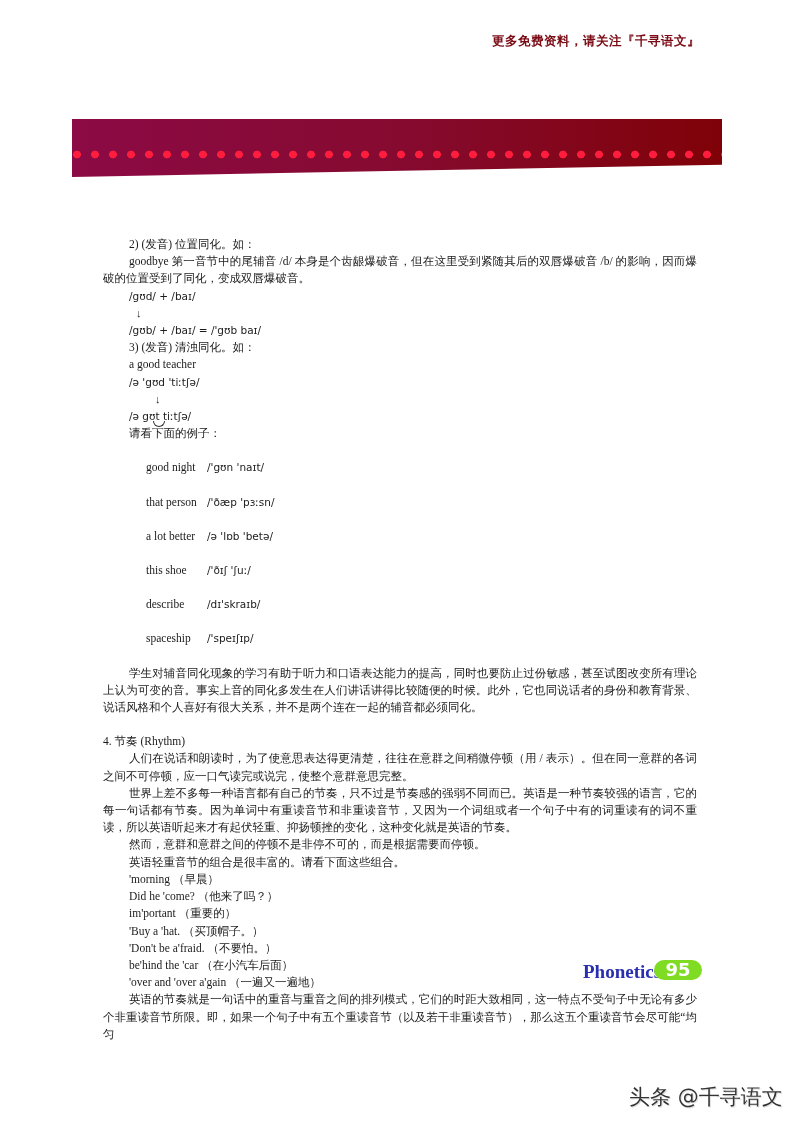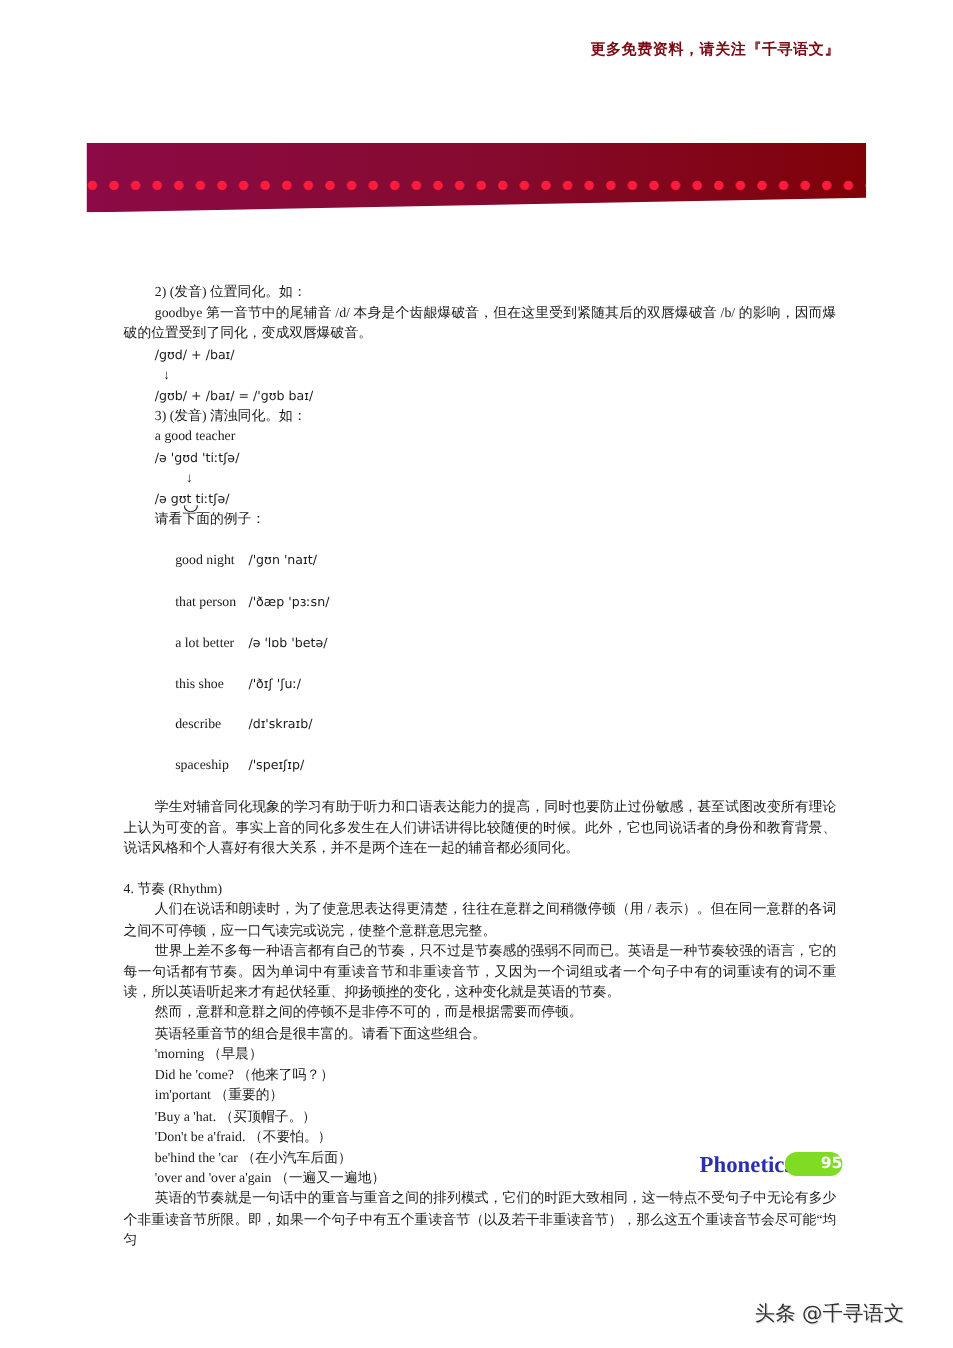--- a/index.html
+++ b/index.html
@@ -48,25 +48,25 @@
     .section-title { margin: 0; }
     .footer-label {
       position: absolute; left: 583px; top: 961px;
       font-family: "Liberation Serif", serif; font-weight: bold;
       font-size: 19px; color: #2a2fb0;
     }
     .page-badge {
       position: absolute; left: 654px; top: 960px; width: 48px; height: 20px;
       border-radius: 10px; background: #7fdc22;
       color: #ffffff; font-family: "DejaVu Sans", sans-serif; font-weight: bold;
-      font-size: 13px; text-align: right; line-height: 20px;
+      font-size: 18px; text-align: center; line-height: 20px;
     }
     .watermark {
       position: absolute; left: 629px; top: 1083px;
-      font-family: "DejaVu Sans", sans-serif; font-size: 17px; color: #333;
+      font-family: "DejaVu Sans", sans-serif; font-size: 21px; color: #333;
       text-shadow: 0 0 1px #fff, 1px 1px 0 #ddd;
     }
   </style>
 </head>
 <body>
 
 <div class="top-promo">更多免费资料，请关注『千寻语文』</div>
 
 <div class="banner">
   <div class="banner-dots"></div>

